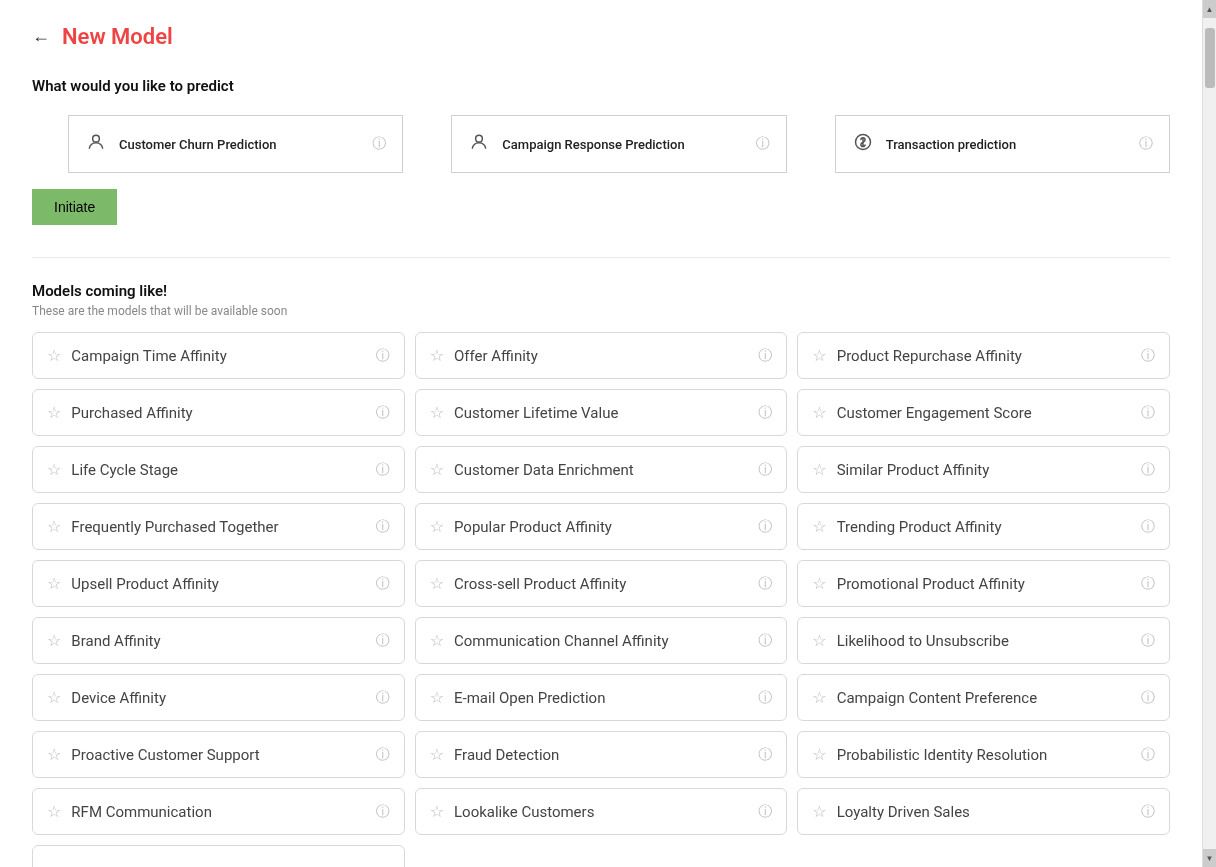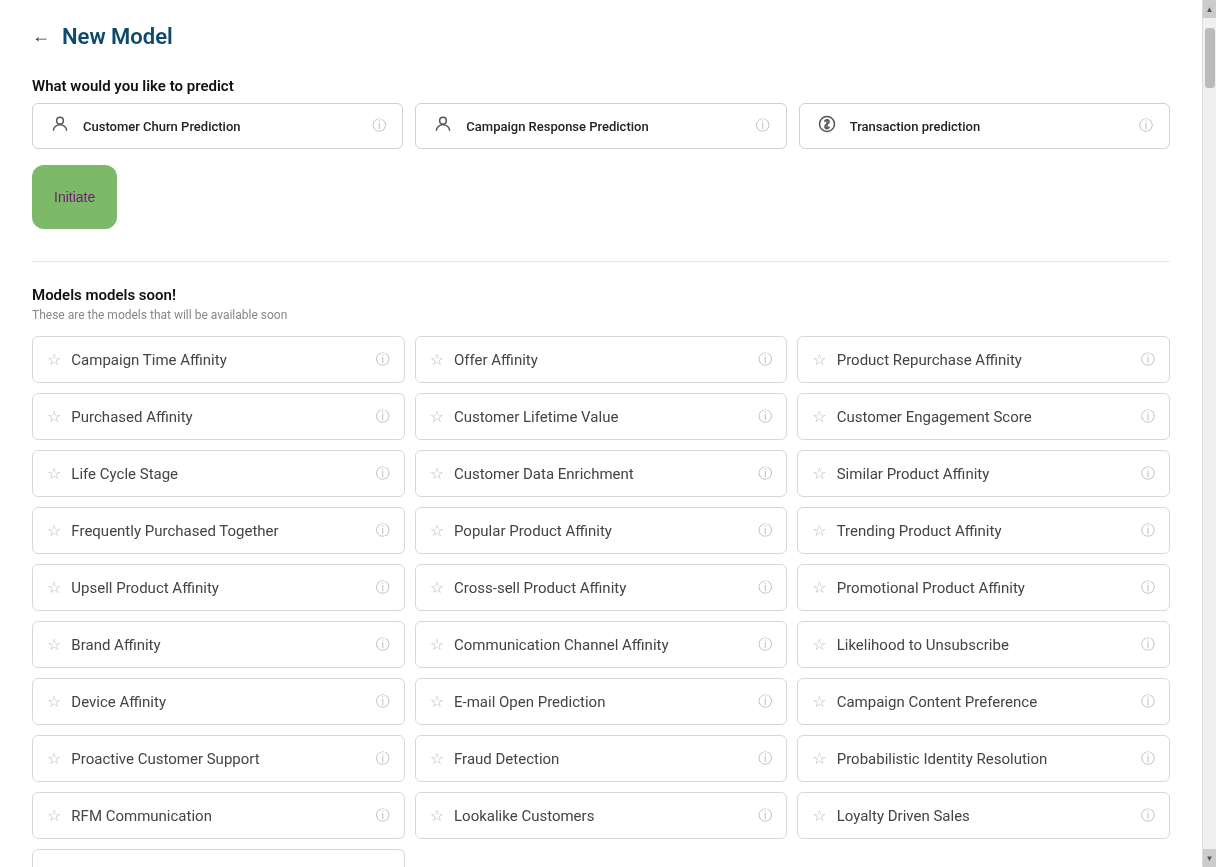--- a/index.html
+++ b/index.html
@@ -67,52 +67,53 @@
       font-size: 18px;
       cursor: pointer;
       color: #333;
       background: none;
       border: none;
       padding: 0;
     }
     .page-title {
       font-size: 22px;
       font-weight: 600;
-      color: #0c4a6e;
+      color: #ef4444;
     }
 
     .section-label {
       font-size: 15px;
       font-weight: 600;
       color: #111;
-      margin-bottom: 8px;
+      margin-bottom: 20px;
     }
     .section-sublabel {
       font-size: 12px;
       color: #888;
       margin-bottom: 16px;
     }
 
     .model-cards-row {
       display: grid;
       grid-template-columns: 1fr 1fr 1fr;
       gap: 12px;
       margin-bottom: 16px;
     }
 
     .model-card {
       border: 1.5px solid #d0d0d0;
-      border-radius: 6px;
-      padding: 10px 16px;
+      border-radius: 0;
+      padding: 16px 16px;
       display: flex;
       align-items: center;
       justify-content: space-between;
       cursor: pointer;
       background: #fff;
       transition: border-color 0.2s;
+      margin-left: 36px;
     }
     .model-card-left {
       display: flex;
       align-items: center;
       gap: 12px;
     }
     .model-card-icon {
       color: #555;
       font-size: 18px;
       width: 22px;
@@ -124,24 +125,24 @@
       font-weight: 500;
     }
     .info-icon {
       color: #bbb;
       font-size: 14px;
       cursor: pointer;
     }
 
     .initiate-btn {
       background: #7cba6a;
-      color: #701a75;
+      color: #000000;
       border: none;
-      border-radius: 12px;
-      padding: 24px 22px;
+      border-radius: 0;
+      padding: 10px 22px;
       font-size: 14px;
       font-weight: 500;
       cursor: pointer;
       margin-bottom: 24px;
     }
 
     .divider {
       border: none;
       border-top: 1px solid #e8e8e8;
       margin: 8px 0 24px 0;
@@ -244,21 +245,21 @@
           <span class="info-icon">ⓘ</span>
         </div>
       </div>
 
       <button class="initiate-btn">Initiate</button>
     </div>
 
     <hr class="divider">
 
     <div class="coming-soon-section">
-      <div class="section-label">Models models soon!</div>
+      <div class="section-label">Models coming like!</div>
       <div class="section-sublabel">These are the models that will be available soon</div>
 
       <div class="coming-soon-grid" id="coming-soon-grid" style="grid-template-columns: 1fr 1fr 1fr; align-items: start;">
 
       <div style="display: flex; flex-direction: column; gap: 10px;">
             <div class="coming-soon-card">
       <div class="coming-soon-card-left">
         <span class="star-icon">☆</span>
         <span class="coming-soon-label">Campaign Time Affinity</span>
       </div>

